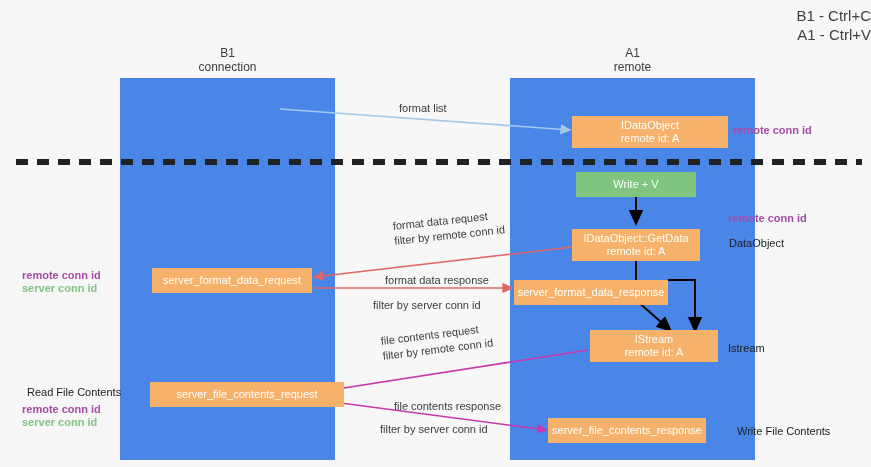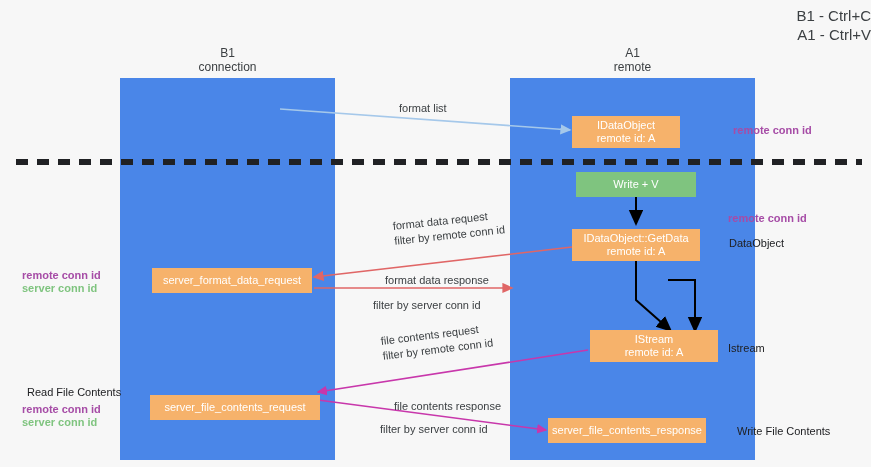--- a/index.html
+++ b/index.html
@@ -111,35 +111,36 @@
     <path d="M668,280 L695,280 L695,330" fill="none" stroke="#000000" stroke-width="2" marker-end="url(#ah-black)"></path>
 
     <path d="M636,261 L636,300 L670,330" fill="none" stroke="#000000" stroke-width="2" marker-end="url(#ah-black)"></path>
 
     <line x1="588" y1="350" x2="318" y2="392" stroke="#c837ab" stroke-width="1.5" marker-end="url(#ah-magenta)"></line>
 
     <line x1="318" y1="400" x2="546" y2="430" stroke="#c837ab" stroke-width="1.5" marker-end="url(#ah-magenta)"></line>
   </svg>
 
 
-  <div class="abs box orange" style="left:572px;top:116px;width:108px;height:32px;">IDataObject
+  <div class="abs box orange" style="left:572px;top:116px;width:156px;height:32px;">IDataObject
 remote id: A</div>
 
   <div class="abs box green" style="left:576px;top:172px;width:120px;height:25px;">Write + V</div>
 
   <div class="abs box orange" style="left:572px;top:229px;width:128px;height:32px;">IDataObject::GetData
 remote id: A</div>
 
   <div class="abs box orange" style="left:152px;top:268px;width:160px;height:25px;">server_format_data_request</div>
 
+  <div class="abs box orange" style="left:514px;top:280px;width:154px;height:25px;">server_format_data_response</div>
 
   <div class="abs box orange" style="left:590px;top:330px;width:128px;height:32px;">IStream
 remote id: A</div>
 
-  <div class="abs box orange" style="left:150px;top:395px;width:170px;height:25px;">server_file_contents_request</div>
+  <div class="abs box orange" style="left:150px;top:382px;width:194px;height:25px;">server_file_contents_request</div>
 
   <div class="abs box orange" style="left:548px;top:418px;width:158px;height:25px;">server_file_contents_response</div>
 
   <div class="abs lbl" style="left:399px;top:101px;">format list</div>
 
   <div class="abs rot" style="left:392px;top:219px;transform:rotate(-6deg);">
     <div class="lbl">format data request</div>
     <div class="lbl" style="margin-top:1px;">
       <span>filter by </span><span class="magenta">remote conn id</span>
     </div>

